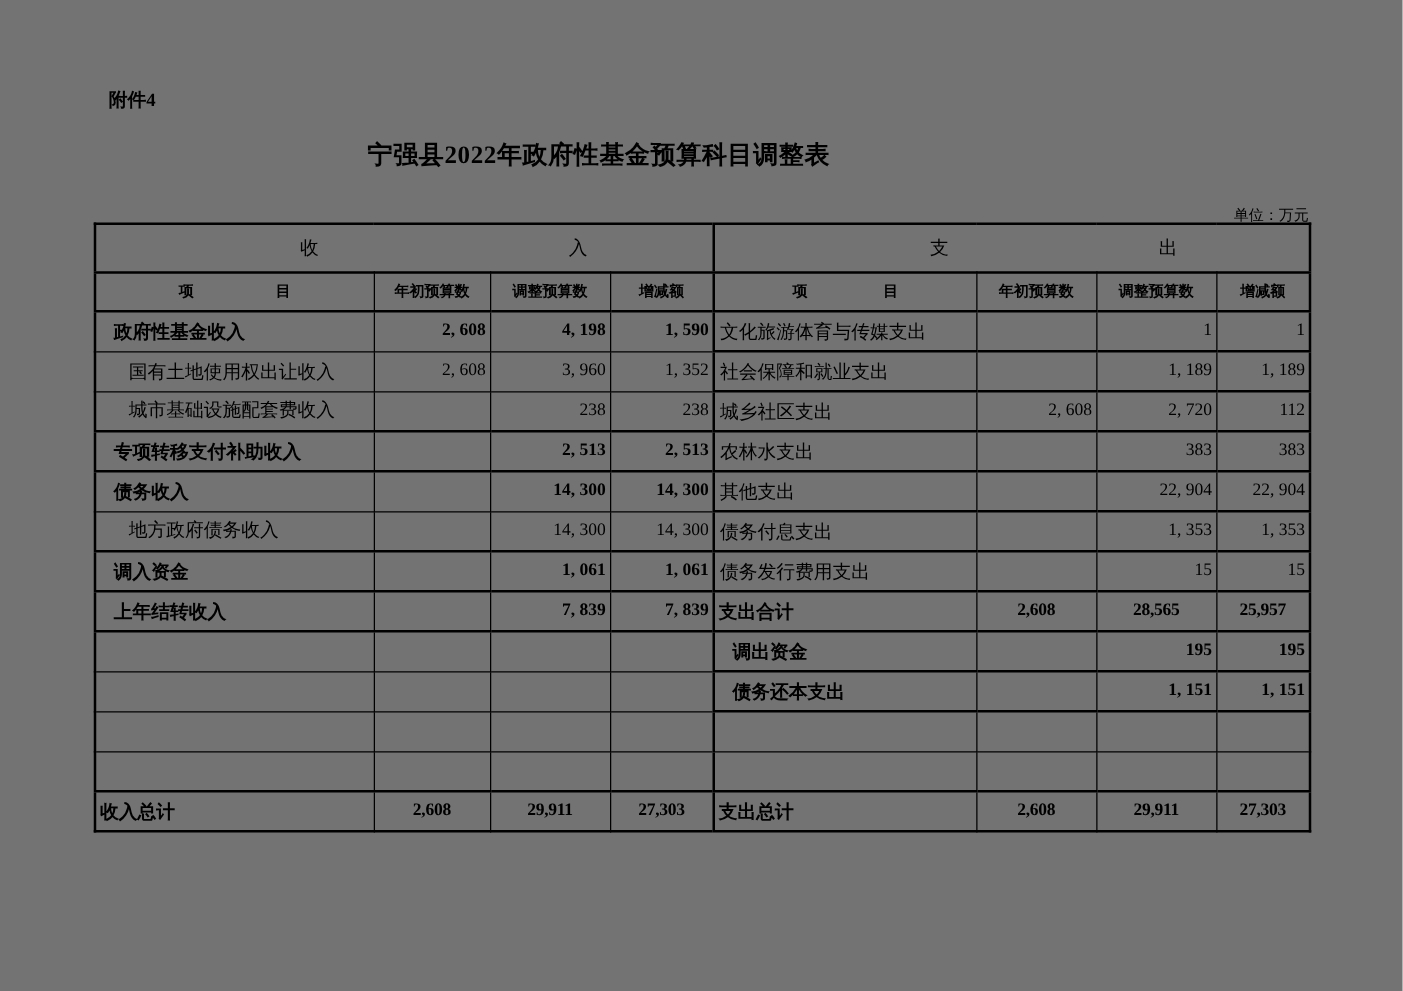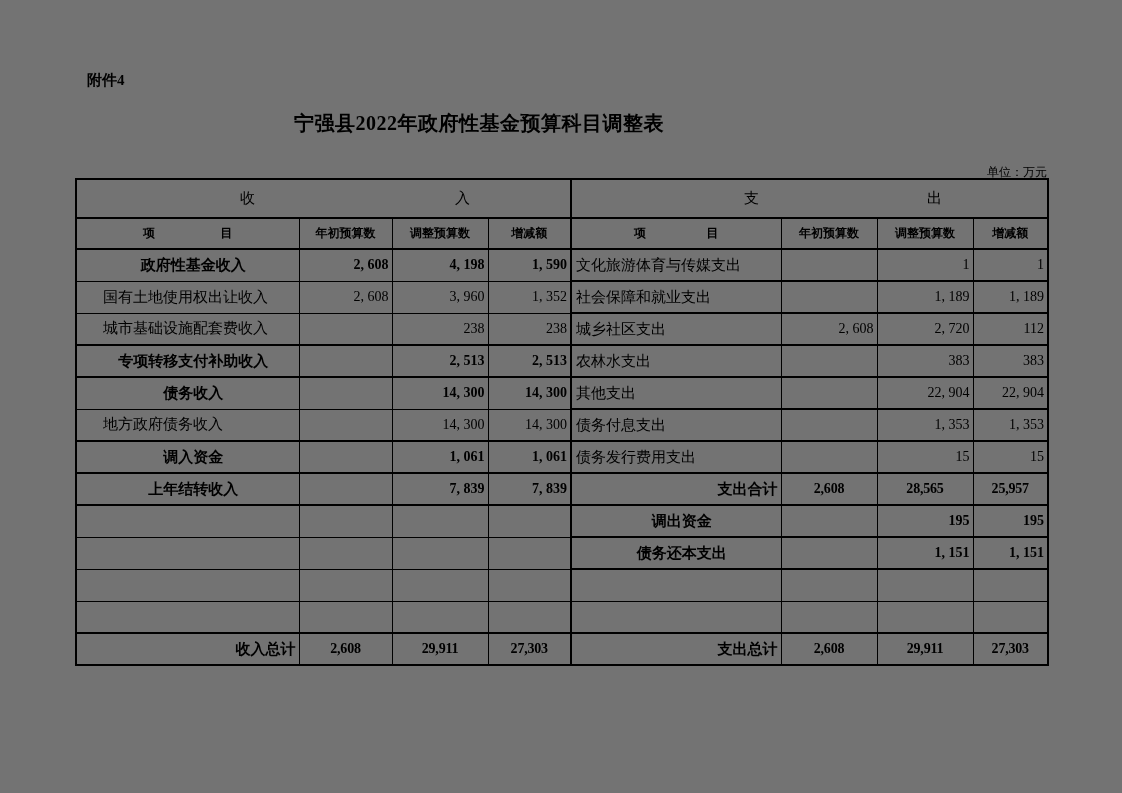--- a/index.html
+++ b/index.html
@@ -65,25 +65,25 @@
   }
   .spread { text-align: justify; text-align-last: justify; }
   th.section-income { padding: 0 100px 0 163px; }
   th.section-expense { padding: 0 105px 0 172px; }
   th.item-head-l { padding: 0 66px; }
   th.item-head-r { padding: 0 62px; }
   tbody td { height: 32px; padding: 0 3px; }
   td.item { text-align: left; }
   td.num  { text-align: right; font-size: 14px; }
   td.category { font-weight: bold; }
-  td.item.category { padding-left: 14px; text-align: center; }
+  td.item.category { padding-left: 14px; }
   td.item.child { padding-left: 26px; }
   td.item.normal { padding-left: 4px; }
   td.total { font-weight: bold; text-align: center; }
-  td.item.total { text-align: right; }
+  td.item.total { text-align: left; }
   td.num.total { letter-spacing: -0.2px; }
   .bt2 { border-top-width: 2px !important; }
   .divider { border-left-width: 2px !important; }
 </style>
 </head>
 <body>
 
 <div class="page">
 
   <div class="attachment">附件4</div>

